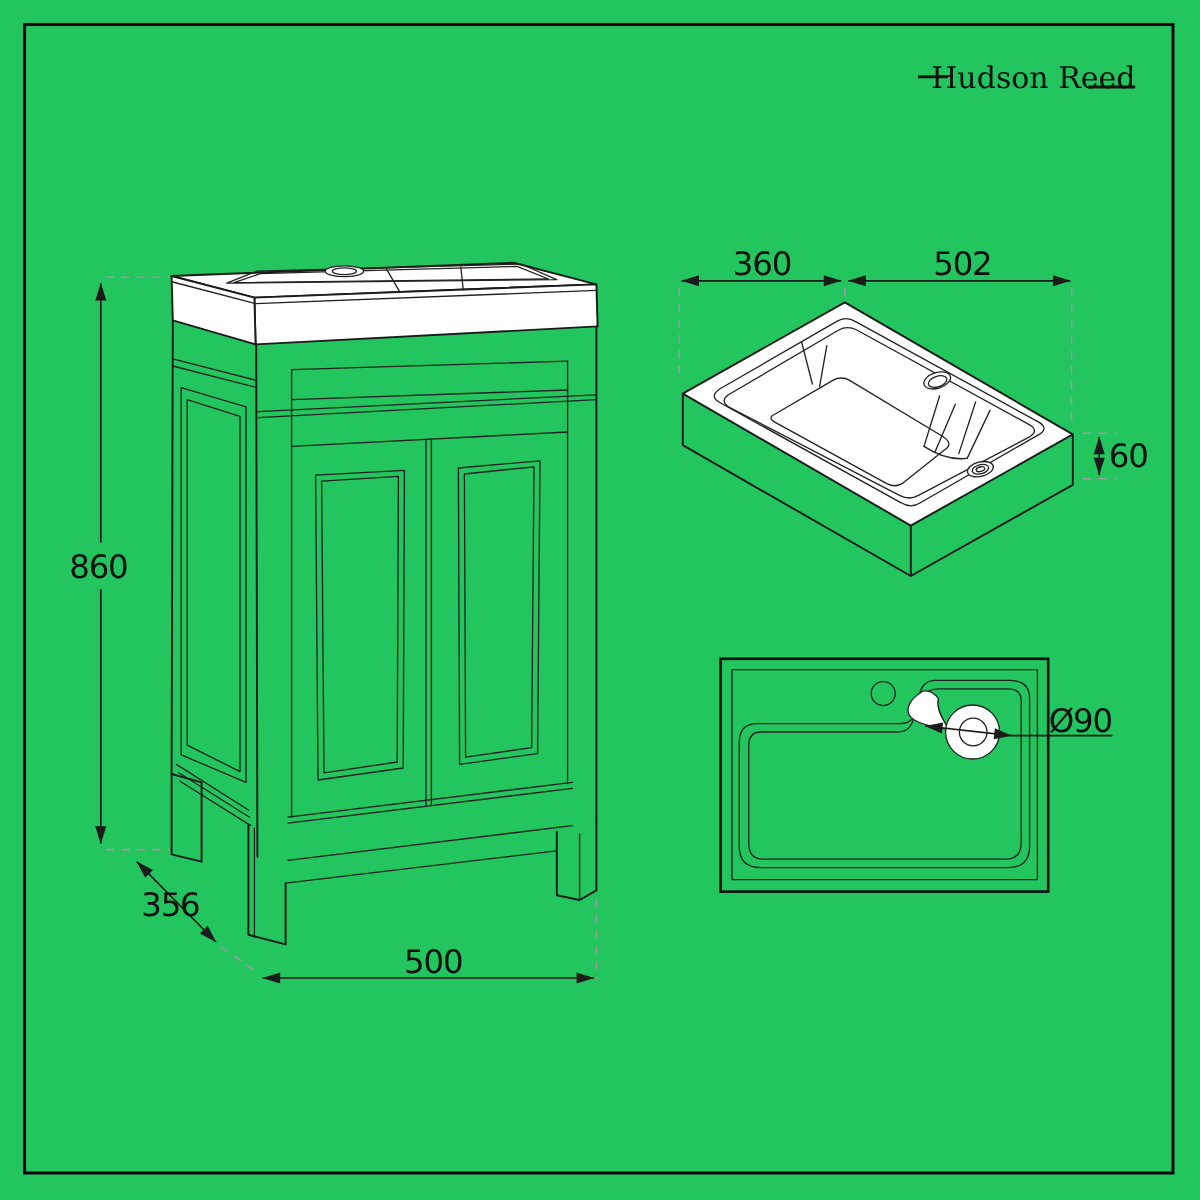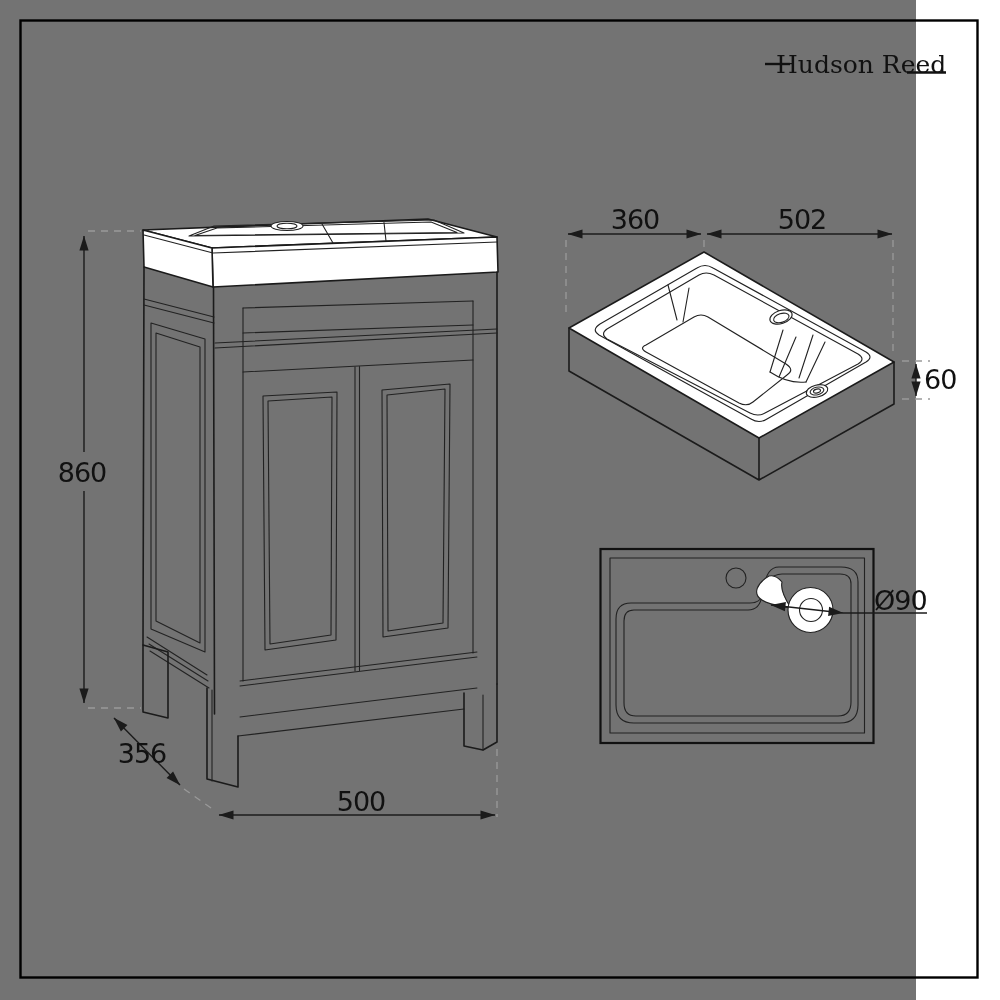--- a/index.html
+++ b/index.html
@@ -1,16 +1,16 @@
 <!DOCTYPE html>
 <html><head>
 <meta charset="utf-8">
 <style>
   html,body{margin:0;padding:0;background:#fff;}
-  .stage{position:relative;width:916px;height:1000px;background:#737373;
+  .stage{position:relative;width:1000px;height:1000px;background:#22c55e;
          font-family:"DejaVu Sans","Liberation Sans",sans-serif;}
   svg{position:absolute;left:0;top:0;}
   
   .ln   {stroke:#1b1b1b;stroke-width:1.6;fill:none;stroke-linejoin:round;stroke-linecap:round;}
   .lnw  {stroke:#1b1b1b;stroke-width:1.6;fill:#ffffff;stroke-linejoin:round;}
   .thin {stroke:#222;stroke-width:1.1;fill:none;stroke-linejoin:round;stroke-linecap:round;}
   .thinw{stroke:#222;stroke-width:1.1;fill:#ffffff;stroke-linejoin:round;}
   .thick{stroke:#111;stroke-width:2.2;fill:none;}
   .dim  {stroke:#1b1b1b;stroke-width:1.4;fill:none;}
   .dash {stroke:#9a9a9a;stroke-width:1.3;fill:none;stroke-dasharray:7 6;}

